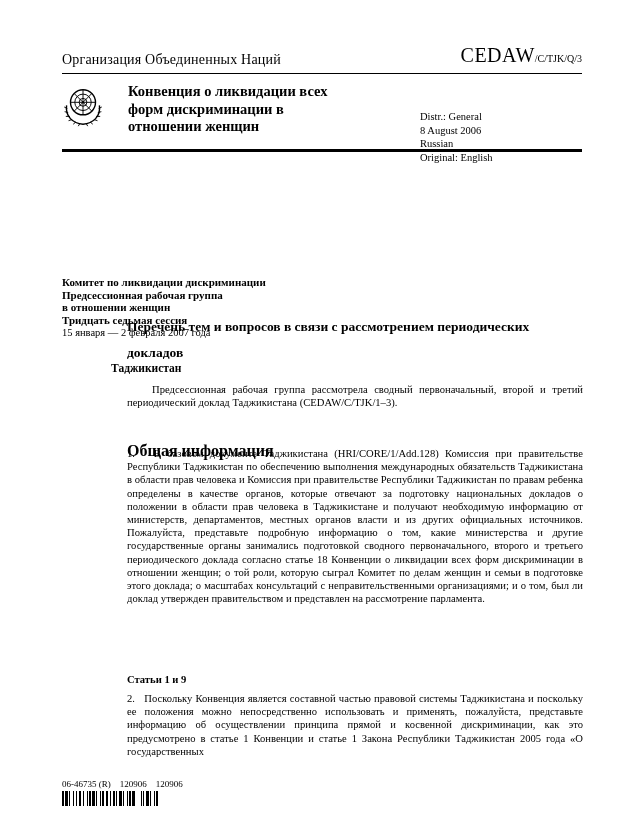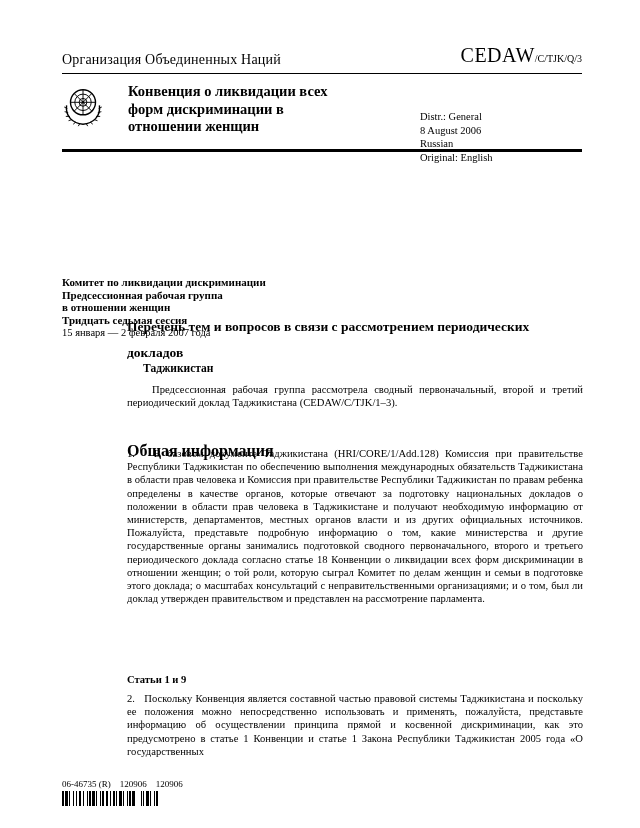--- a/index.html
+++ b/index.html
@@ -27,21 +27,21 @@
   .distr-block{position:absolute;left:420px;top:86px;font-size:10.5px;line-height:13.5px;margin-top:24px;}
 
   .committee{position:absolute;left:62px;top:232px;font-size:11px;line-height:12.5px;margin-top:44px;}
   .committee .b{font-weight:bold;}
   .committee .dates{font-size:10.5px;font-weight:normal;margin-top:1px;}
 
   .main-title{
     position:absolute;left:127px;top:314px;width:430px;
     font-weight:bold;font-size:13.5px;line-height:26px;
   }
-  .country{position:absolute;left:143px;top:362px;font-weight:bold;font-size:11.5px;}
+  .country{position:absolute;left:111px;top:362px;font-weight:bold;font-size:11.5px;}
 
   .bodytext{font-size:10.6px;line-height:13.2px;text-align:justify;}
   .intro{position:absolute;left:127px;top:383px;width:456px;text-indent:25px;}
   .h-section1{position:absolute;left:127px;top:429px;font-weight:bold;font-size:16px;margin-top:13px;}
   .para1{position:absolute;left:127px;top:447px;width:456px;}
   .h-section2{position:absolute;left:127px;top:674px;font-weight:bold;font-size:10.6px;}
   .para2{position:absolute;left:127px;top:692px;width:456px;}
 
   .footer-line{position:absolute;left:62px;top:779px;font-size:9px;white-space:pre;}
   .barcode{

